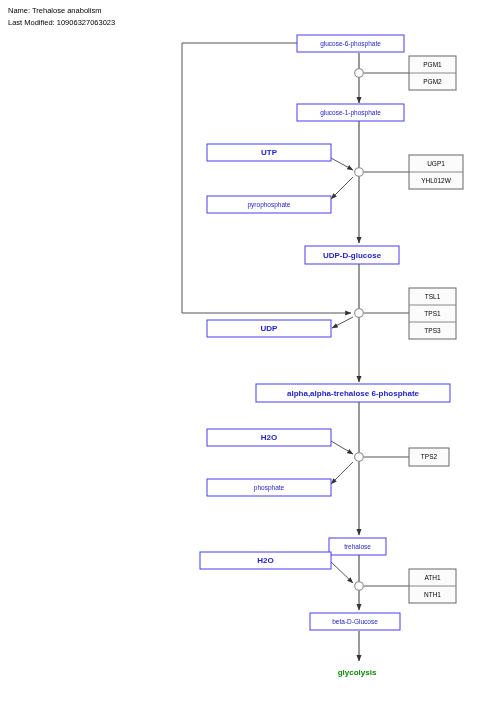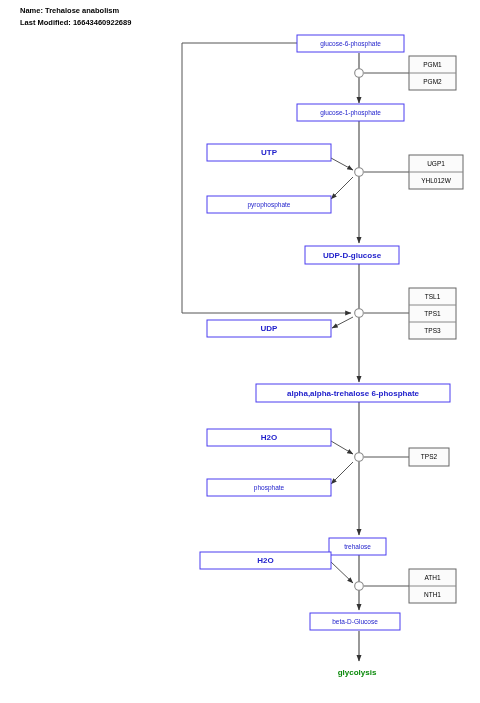--- a/index.html
+++ b/index.html
@@ -9,24 +9,24 @@
   }
   body {
     width: 480px;
     height: 703px;
     position: relative;
     font-family: "Liberation Sans", sans-serif;
     overflow: hidden;
   }
   #header {
     position: absolute;
-    left: 20px;
+    left: 8px;
     top: 5px;
     font-size: 7.5px;
-    font-weight: bold;
+    font-weight: normal;
     color: #000000;
     line-height: 11.5px;
     white-space: nowrap;
   }
   #header div { white-space: nowrap; }
   #pathway {
     position: absolute;
     left: 0;
     top: 0;
     width: 480px;
@@ -83,21 +83,21 @@
     font-weight: bold;
     text-anchor: middle;
     dominant-baseline: middle;
   }
 </style>
 </head>
 <body>
 
 <div id="header">
   <div>Name: Trehalose anabolism</div>
-  <div>Last Modified: 16643460922689</div>
+  <div>Last Modified: 10906327063023</div>
 </div>
 
 <svg id="pathway" viewBox="0 0 480 703">
   <defs>
     <marker id="arrow" markerWidth="7" markerHeight="7" refX="6.2" refY="3" orient="auto" markerUnits="userSpaceOnUse">
       <path d="M0,0.4 L6.6,3 L0,5.6 z" fill="#333333"></path>
     </marker>
     <marker id="arrowsm" markerWidth="6.4" markerHeight="6.4" refX="5.8" refY="2.8" orient="auto" markerUnits="userSpaceOnUse">
       <path d="M0,0.4 L6.1,2.8 L0,5.2 z" fill="#333333"></path>
     </marker>

